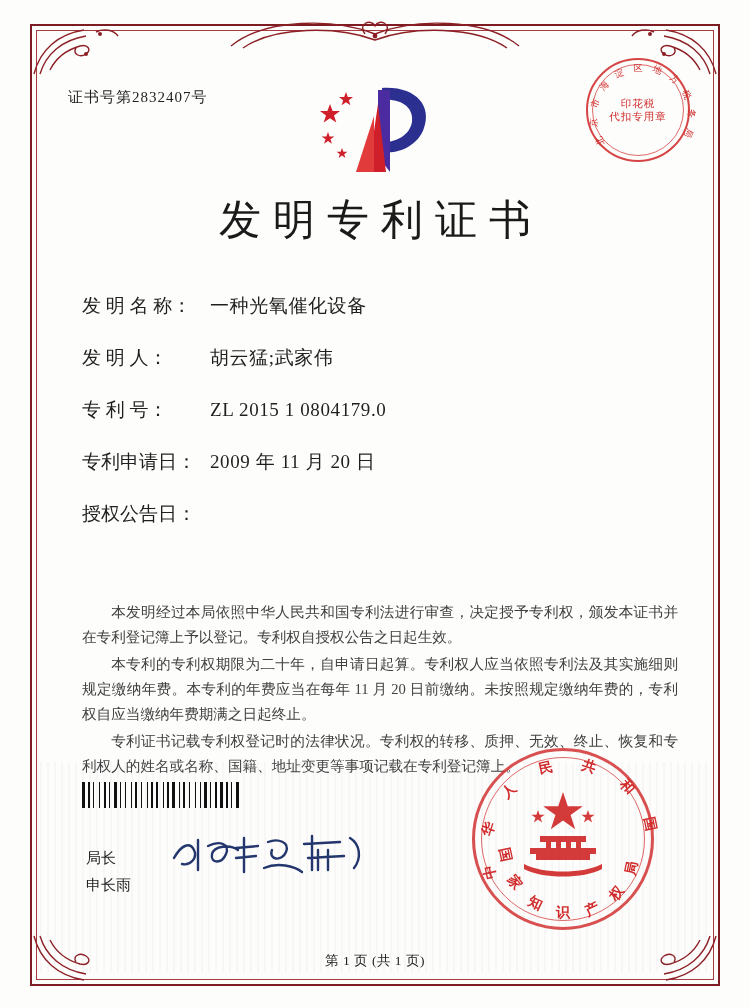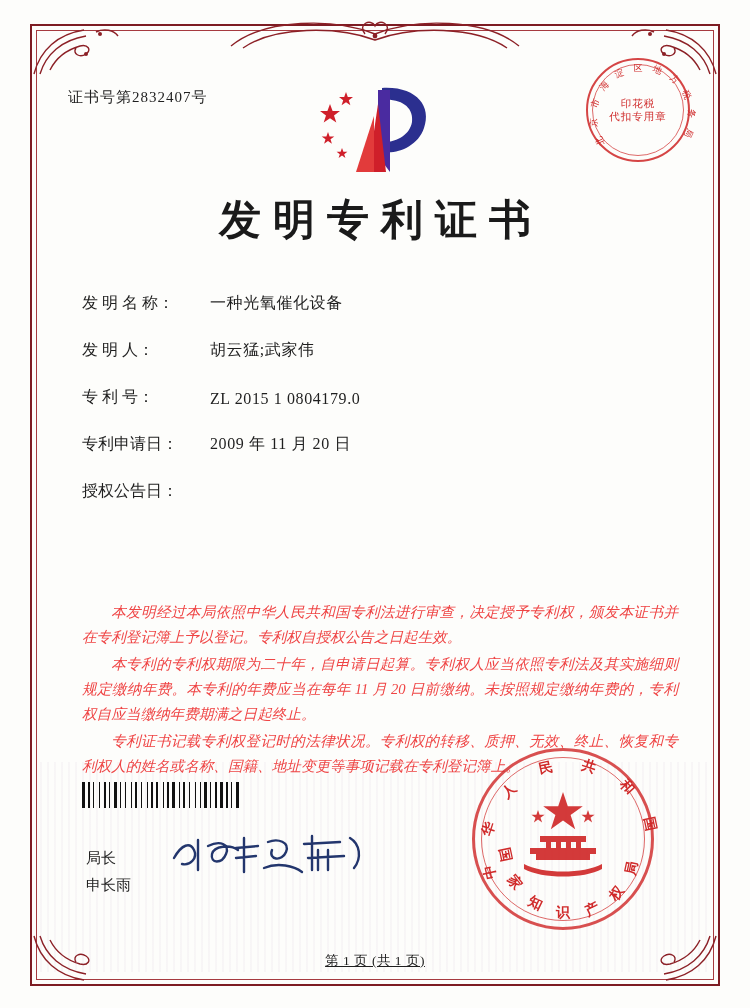--- a/index.html
+++ b/index.html
@@ -123,38 +123,38 @@
   }
 
   
   .title {
     position: absolute;
     left: 0; right: 0;
     top: 192px;
     text-align: center;
     font-size: 42px;
     letter-spacing: 12px;
-    font-weight: bold;
+    font-weight: normal;
     color: #1a1a1a;
     text-indent: 12px;
     font-family: "Liberation Serif", "DejaVu Serif", serif;
   }
 
   
   .fields {
     position: absolute;
     left: 82px;
     top: 293px;
     right: 70px;
   }
   .field-row {
     display: flex;
-    align-items: flex-end;
+    align-items: center;
     margin-bottom: 26px;
-    font-size: 16px;
+    font-size: 19px;
     color: #1f1f1f;
   }
   .field-label {
     width: 128px;
     flex: 0 0 128px;
     letter-spacing: 0px;
     white-space: nowrap;
   }
   .field-value {
     flex: 1 1 auto;
@@ -162,23 +162,22 @@
   }
 
   
   .body-text {
     position: absolute;
     left: 82px;
     right: 72px;
     top: 600px;
     font-size: 14.6px;
     line-height: 25px;
-    color: #ef4444;
+    color: #404040;
     text-align: justify;
-    font-style: italic;
   }
   .body-text p {
     margin: 0 0 2px 0;
     text-indent: 2em;
   }
 
   
   .barcode {
     position: absolute;
     left: 82px;
@@ -246,21 +245,20 @@
 
   
   .page-footer {
     position: absolute;
     left: 0; right: 0;
     bottom: 38px;
     text-align: center;
     font-size: 13.5px;
     color: #1f1f1f;
     letter-spacing: .5px;
-    text-decoration: underline;
   }
 
   
   .wash {
     position: absolute;
     left: 40px;
     right: 40px;
     bottom: 36px;
     height: 210px;
     background:

